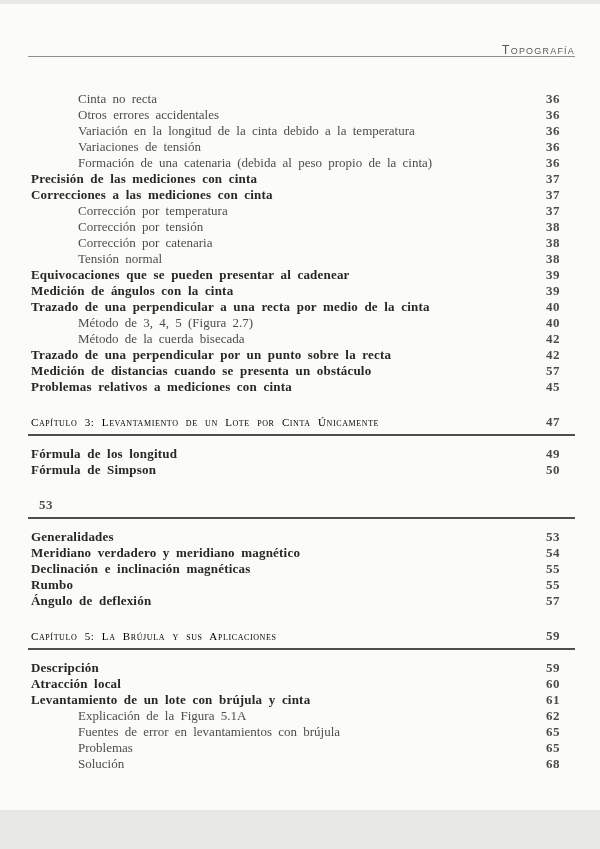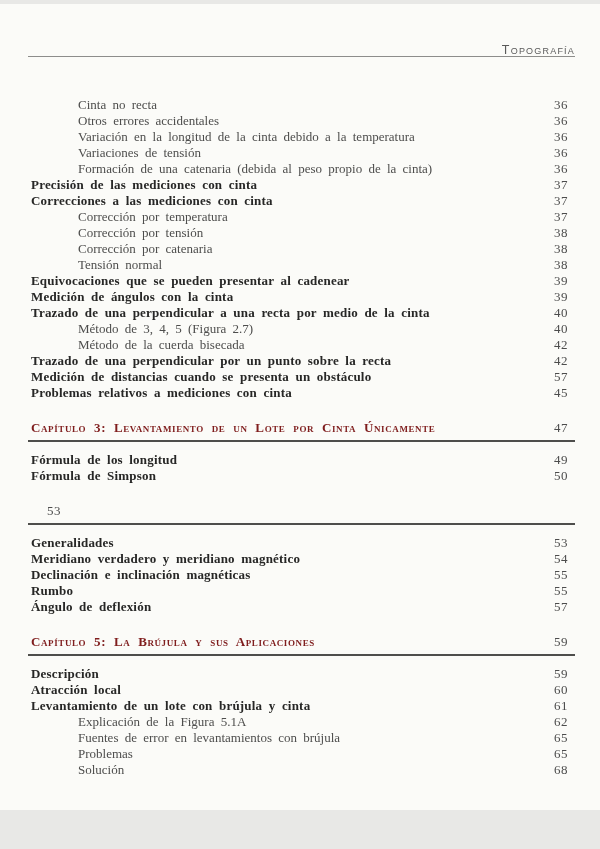--- a/index.html
+++ b/index.html
@@ -37,41 +37,41 @@
   .header-rule {
     position: absolute;
     top: 52px;
     left: 28px;
     right: 25px;
     height: 1px;
     background: #8d8d8b;
   }
   .toc {
     position: absolute;
-    top: 93px;
+    top: 87px;
     left: 31px;
     right: 32px;
   }
   .row {
     display: flex;
     align-items: baseline;
     line-height: 16px;
     font-size: 13px;
   }
   .row .label {
     flex: 1 1 auto;
     white-space: nowrap;
     overflow: hidden;
     word-spacing: 3px;
   }
   .row .pagenum {
     flex: 0 0 auto;
-    text-align: right;
+    text-align: center;
     min-width: 30px;
-    font-weight: normal;
+    font-weight: bold;
     color: #4c4c4c;
     letter-spacing: 0.5px;
   }
   .row.sub .label {
     padding-left: 47px;
     color: #4d4d4c;
     font-weight: normal;
   }
   .row.main .label {
     color: #272726;
@@ -84,25 +84,25 @@
     padding-bottom: 4px;
     border-bottom: 2px solid #4e4e4c;
     
     margin-left: -3px;
     margin-right: -7px;
     padding-left: 3px;
     padding-right: 7px;
   }
   .row.chapter .label {
     font-variant: small-caps;
-    font-weight: bold;
-    font-size: 13px;
+    font-weight: normal;
+    font-size: 11px;
     letter-spacing: 0.6px;
     word-spacing: 4px;
-    color: #7f1d1d;
+    color: #000000;
   }
   .row.chapter .pagenum {
     color: #4c4c4c;
   }
 </style>
 </head>
 <body>
 
 <div class="page">
 

